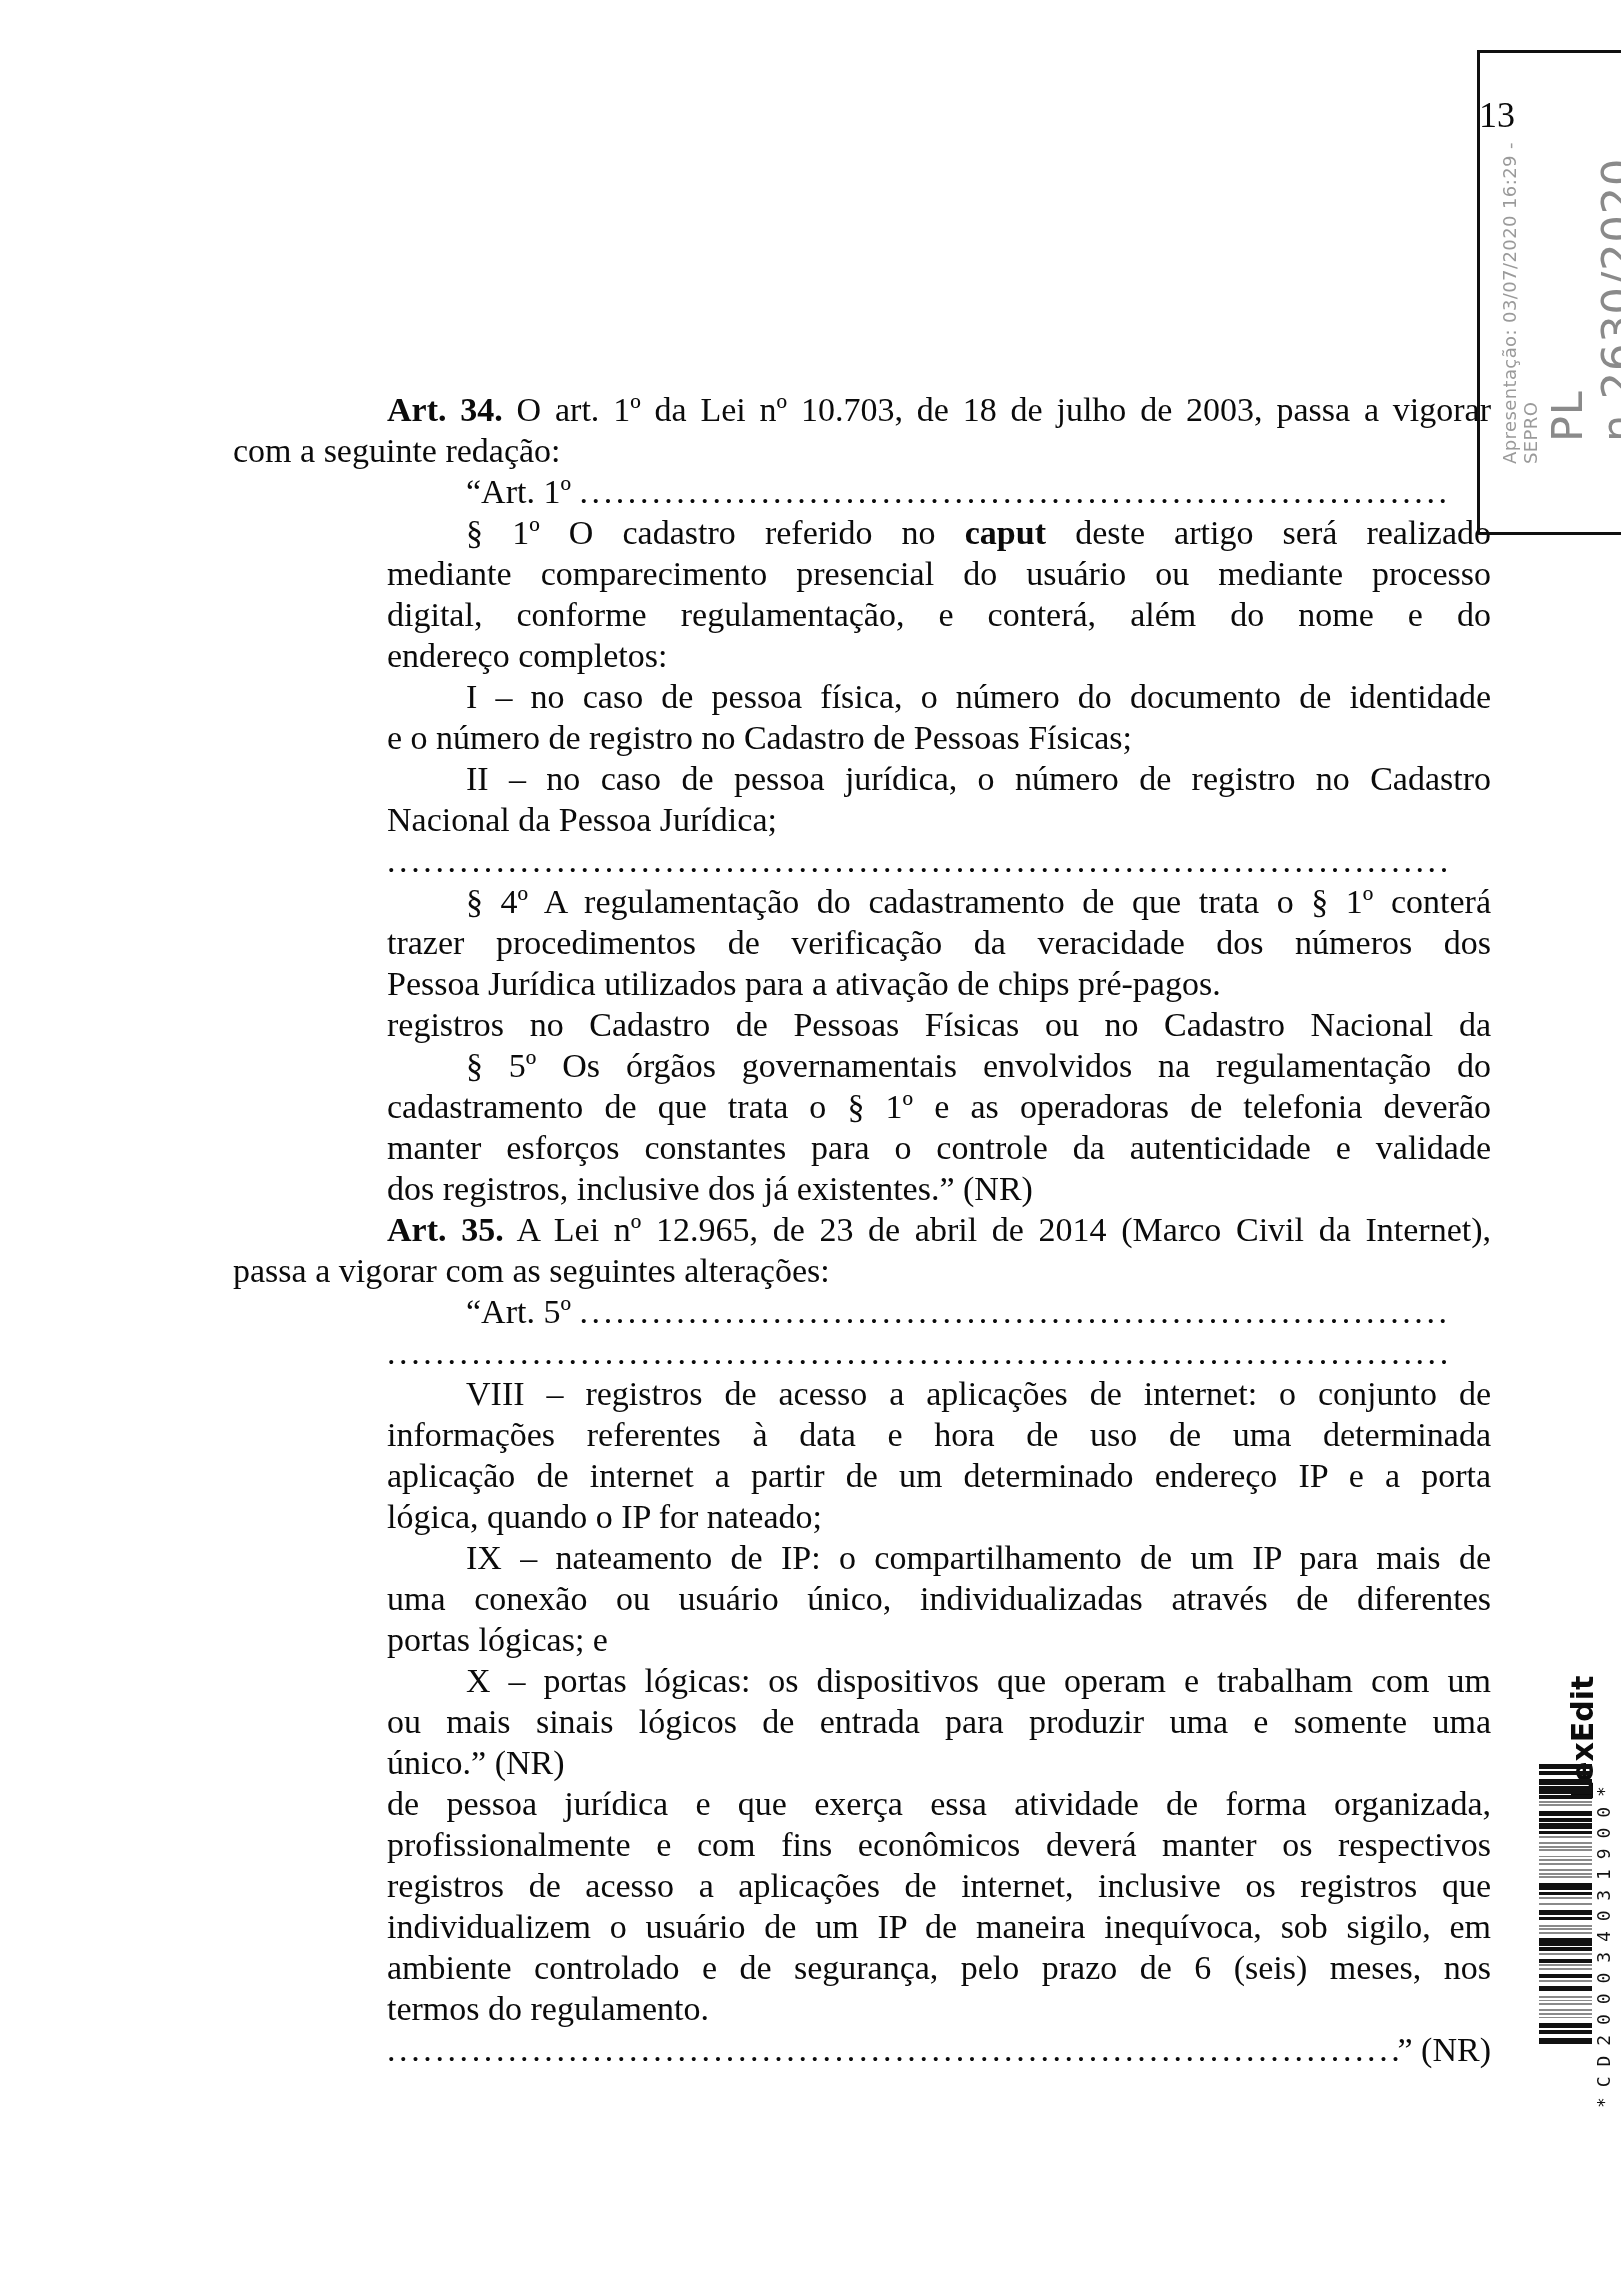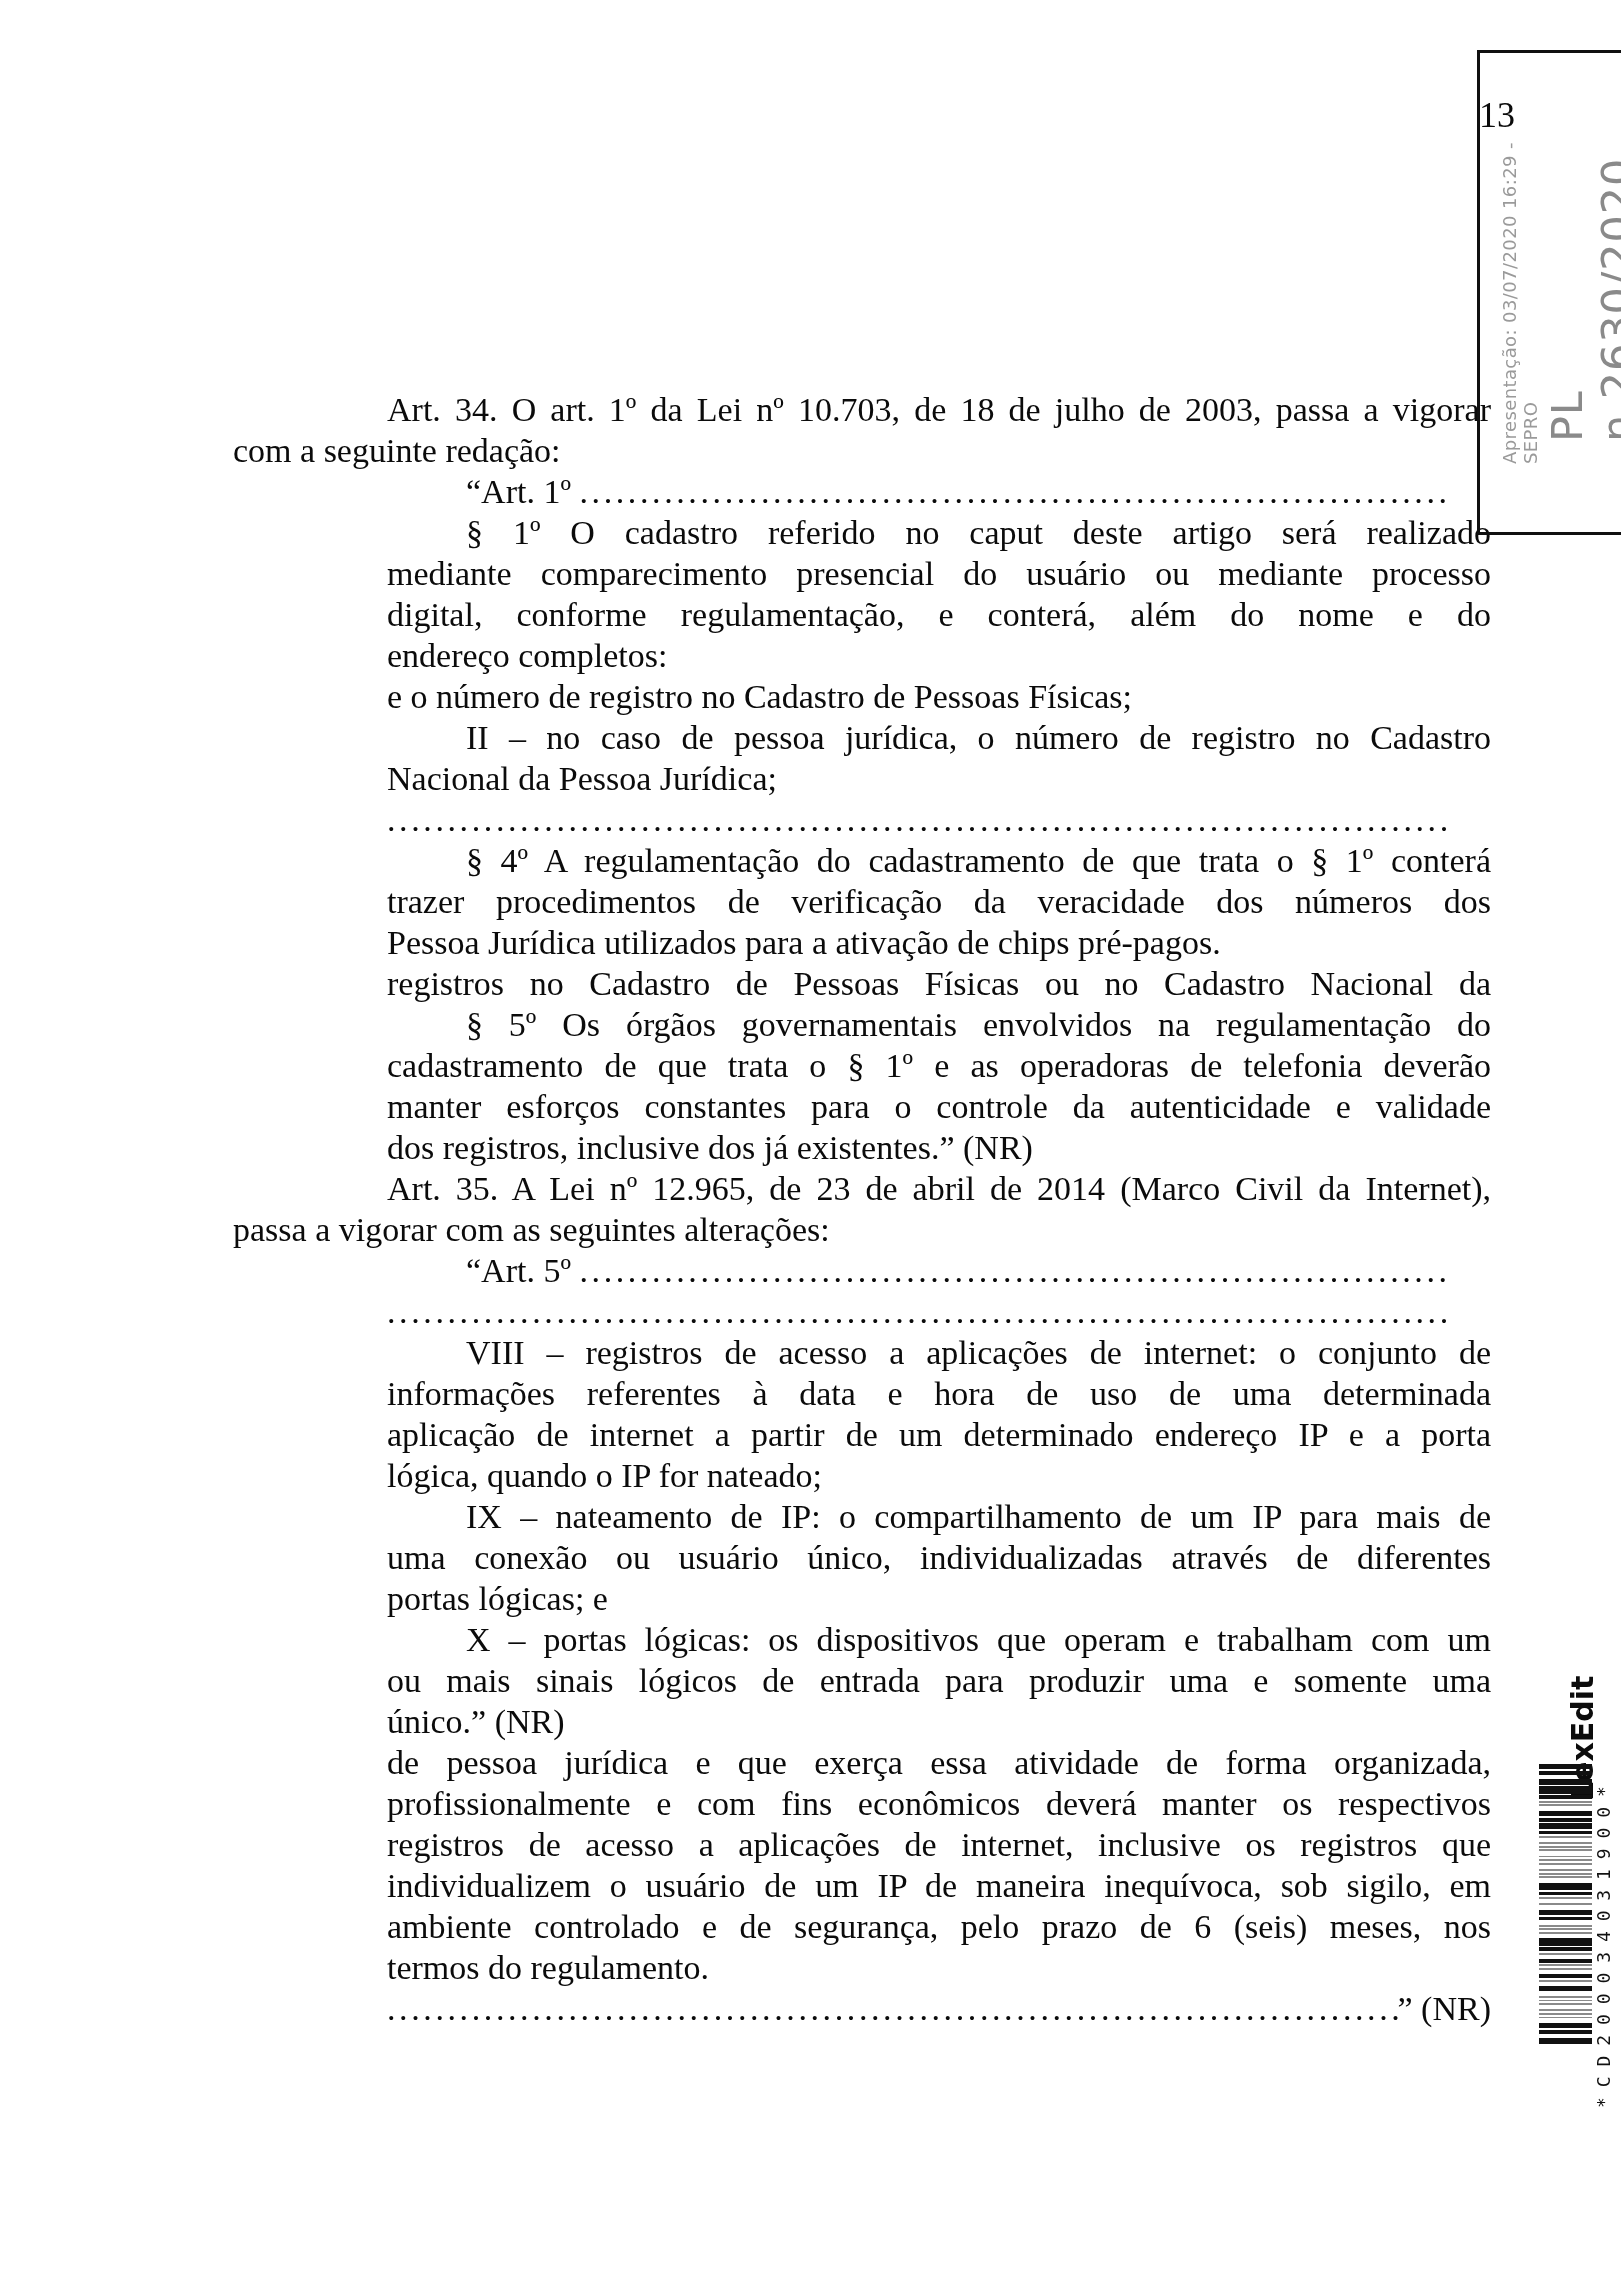--- a/index.html
+++ b/index.html
@@ -30,21 +30,21 @@
   .ind-quote-first{ padding-left:233px; }
   .line.flexline{ display:flex; }
   .line .prefix,.line .suffix{ white-space:pre; flex:0 0 auto;text-align:center; }
   .line .leader{
     flex:1 1 auto;
     overflow:hidden;
     white-space:nowrap;
     letter-spacing:3.6px;
   }
   .line .leader.short{ margin-right:45px; }
-  b{ font-weight:normal; }
+  b{ font-weight:bold; }
 
   
   .stamp-box{
     position:absolute;
     left:1477px;top:50px;
     width:197px;height:485px;
     border:3.6px solid #101010;
     border-right:none;
     background:transparent;
     box-sizing:border-box;
@@ -116,20 +116,21 @@
       <div class="line ind-body-first j"><b>Art. 34.</b><span> O art. 1º da Lei nº 10.703, de 18 de julho de 2003, passa a vigorar</span></div>
       <div class="line ind-body"><span>com a seguinte redação:</span></div>
       <div class="line ind-quote-first flexline">
         <span class="prefix">“Art. 1º </span>
         <span class="leader short">........................................................................................................................................................................................................</span>
       </div>
       <div class="line ind-quote-first j"><span>§ 1º O cadastro referido no </span><b>caput</b><span> deste artigo será realizado</span></div>
       <div class="line ind-quote j"><span>mediante comparecimento presencial do usuário ou mediante processo</span></div>
       <div class="line ind-quote j"><span>digital, conforme regulamentação, e conterá, além do nome e do</span></div>
       <div class="line ind-quote"><span>endereço completos:</span></div>
+      <div class="line ind-quote-first j"><span>I – no caso de pessoa física, o número do documento de identidade</span></div>
       <div class="line ind-quote"><span>e o número de registro no Cadastro de Pessoas Físicas;</span></div>
       <div class="line ind-quote-first j"><span>II – no caso de pessoa jurídica, o número de registro no Cadastro</span></div>
       <div class="line ind-quote"><span>Nacional da Pessoa Jurídica;</span></div>
       <div class="line ind-quote flexline">
         <span class="leader short">........................................................................................................................................................................................................</span>
       </div>
       <div class="line ind-quote-first j"><span>§ 4º A regulamentação do cadastramento de que trata o § 1º conterá</span></div>
       <div class="line ind-quote j"><span>trazer procedimentos de verificação da veracidade dos números dos</span></div>
       <div class="line ind-quote"><span>Pessoa Jurídica utilizados para a ativação de chips pré-pagos.</span></div>
       <div class="line ind-quote j"><span>registros no Cadastro de Pessoas Físicas ou no Cadastro Nacional da</span></div>

